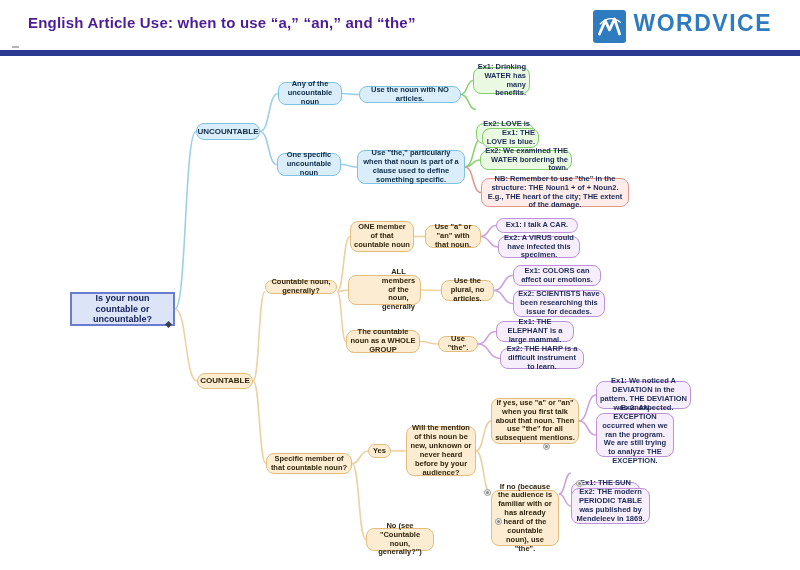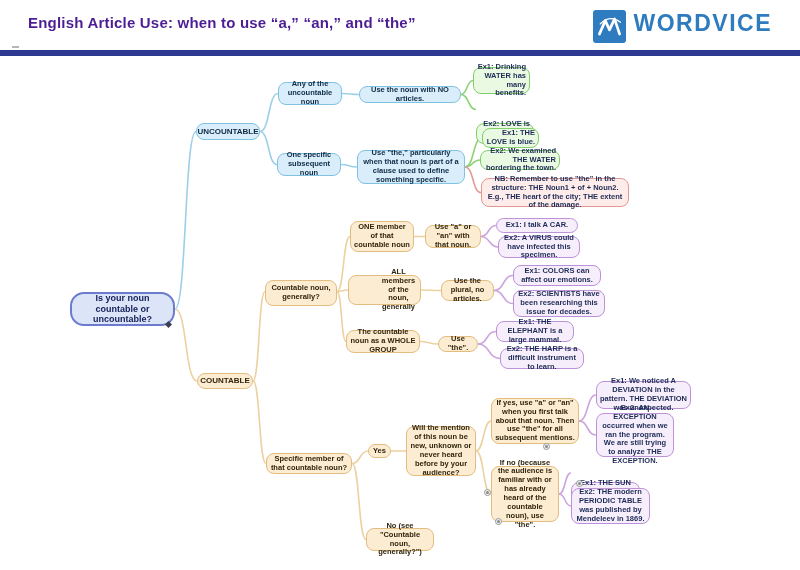--- a/index.html
+++ b/index.html
@@ -13,21 +13,21 @@
   .logo{position:absolute;right:28px;top:10px;display:flex;align-items:flex-start;gap:8px;}
   .logo-mark{width:33px;height:33px;background:#2e7cbf;border-radius:3px;display:flex;
              align-items:center;justify-content:center;}
   .logo-text{font-size:23px;font-weight:bold;color:#2e7cbf;letter-spacing:1.5px;}
   
   #edges{position:absolute;left:0;top:0;width:800px;height:570px;}
   .node{position:absolute;box-sizing:border-box;display:flex;align-items:center;justify-content:center;
         text-align:center;border-radius:8px;border:1.5px solid;padding:1px 3px;
         font-size:7.5px;font-weight:bold;line-height:1.18;cursor:pointer;}
   .n-root{background:#dce5f8;border-color:#6b7cce;border-width:2px;color:#14205a;
-          font-size:9px;border-radius:14px;}
+          font-size:9px;border-radius:0;}
   .n-blue{background:#d9eefa;border-color:#7fc2e2;color:#0f2a45;}
   .n-tan{background:#fcecd1;border-color:#e3bd80;color:#30250e;}
   .n-green{background:#eafae2;border-color:#80cf69;color:#1d2b56;text-align:right;}
   .n-red{background:#fdecea;border-color:#e29790;color:#1d2b56;}
   .n-purple{background:#f7eefb;border-color:#bd92d8;color:#1d2b56;}
   .marker{position:absolute;width:7px;height:7px;border-radius:50%;background:#f0f0f0;
           border:1px solid #999;box-sizing:border-box;display:flex;align-items:center;
           justify-content:center;cursor:pointer;}
   .marker::after{content:"";width:3px;height:3px;border-radius:50%;background:#8a8a8a;}
   .note-icon{position:absolute;width:5px;height:5px;background:#3a3f52;
@@ -88,46 +88,46 @@
       <path d="M 352 463.5 C 359.7 463.5, 358.3 539.5, 366 539.5" stroke="#ecd2a2" stroke-width="1.6" fill="none"></path>
     </svg>
 
   <div id="nodes">
       <div class="node n-root" style="left: 70px; top: 292px; width: 105px; height: 34px;">Is your noun countable or uncountable?</div>
       <div class="node n-blue" style="left: 196px; top: 123px; width: 64px; height: 17px; font-size: 8px;">UNCOUNTABLE</div>
       <div class="node n-blue" style="left: 278px; top: 82px; width: 64px; height: 23px;">Any of the uncountable noun</div>
       <div class="node n-blue" style="left: 359px; top: 86px; width: 102px; height: 17px;">Use the noun with NO articles.</div>
       <div class="node n-green" style="left: 473px; top: 67px; width: 57px; height: 27px;">Ex1: Drinking WATER has many benefits.</div>
       <div class="node n-green" style="left: 476px; top: 99px; width: 58px; height: 21px; margin-top: 24px;">Ex2: LOVE is a strong emotion.</div>
-      <div class="node n-blue" style="left: 277px; top: 153px; width: 64px; height: 23px;">One specific subsequent noun</div>
+      <div class="node n-blue" style="left: 277px; top: 153px; width: 64px; height: 23px;">One specific uncountable noun</div>
       <div class="node n-blue" style="left: 357px; top: 150px; width: 108px; height: 34px;">Use "the," particularly when that noun is part of a clause used to define something specific.</div>
       <div class="node n-green" style="left: 482px; top: 128px; width: 57px; height: 20px;">Ex1: THE LOVE is blue.</div>
-      <div class="node n-green" style="left: 480px; top: 150px; width: 80px; height: 20px;">Ex2: We examined THE WATER bordering the town.</div>
+      <div class="node n-green" style="left: 480px; top: 150px; width: 92px; height: 20px;">Ex2: We examined THE WATER bordering the town.</div>
       <div class="node n-red" style="left: 481px; top: 178px; width: 148px; height: 29px;">NB: Remember to use "the" in the structure: THE Noun1 + of + Noun2. E.g., THE heart of the city; THE extent of the damage.</div>
       <div class="node n-tan" style="left: 197px; top: 373px; width: 56px; height: 16px; font-size: 8px;">COUNTABLE</div>
-      <div class="node n-tan" style="left: 265px; top: 280px; width: 72px; height: 26px;">Countable noun, generally?</div>
+      <div class="node n-tan" style="left: 265px; top: 280px; width: 72px; height: 14px;">Countable noun, generally?</div>
       <div class="node n-tan" style="left: 350px; top: 221px; width: 64px; height: 31px;">ONE member of that countable noun</div>
       <div class="node n-tan" style="left: 425px; top: 225px; width: 56px; height: 23px;">Use "a" or "an" with that noun.</div>
       <div class="node n-purple" style="left: 496px; top: 218px; width: 82px; height: 15px;">Ex1: I talk A CAR.</div>
       <div class="node n-purple" style="left: 498px; top: 236px; width: 82px; height: 22px;">Ex2: A VIRUS could have infected this specimen.</div>
       <div class="node n-tan" style="left: 348px; top: 275px; width: 73px; height: 30px; padding-left: 31px;">ALL members of the noun, generally</div>
       <div class="node n-tan" style="left: 441px; top: 280px; width: 53px; height: 21px;">Use the plural, no articles.</div>
       <div class="node n-purple" style="left: 513px; top: 265px; width: 88px; height: 21px;">Ex1: COLORS can affect our emotions.</div>
       <div class="node n-purple" style="left: 513px; top: 290px; width: 92px; height: 27px;">Ex2: SCIENTISTS have been researching this issue for decades.</div>
       <div class="node n-tan" style="left: 346px; top: 330px; width: 74px; height: 23px;">The countable noun as a WHOLE GROUP</div>
       <div class="node n-tan" style="left: 438px; top: 336px; width: 40px; height: 16px;">Use "the".</div>
       <div class="node n-purple" style="left: 496px; top: 321px; width: 78px; height: 21px;">Ex1: THE ELEPHANT is a large mammal.</div>
       <div class="node n-purple" style="left: 500px; top: 348px; width: 84px; height: 21px;">Ex2: THE HARP is a difficult instrument to learn.</div>
       <div class="node n-tan" style="left: 266px; top: 453px; width: 86px; height: 21px;">Specific member of that countable noun?</div>
       <div class="node n-tan" style="left: 368px; top: 444px; width: 23px; height: 14px;">Yes</div>
       <div class="node n-tan" style="left: 406px; top: 426px; width: 70px; height: 50px;">Will the mention of this noun be new, unknown or never heard before by your audience?</div>
       <div class="node n-tan" style="left: 491px; top: 398px; width: 88px; height: 46px;">If yes, use "a" or "an" when you first talk about that noun. Then use "the" for all subsequent mentions.</div>
       <div class="node n-purple" style="left: 596px; top: 381px; width: 95px; height: 28px;">Ex1: We noticed A DEVIATION in the pattern. THE DEVIATION was unexpected.</div>
       <div class="node n-purple" style="left: 596px; top: 413px; width: 78px; height: 44px;">Ex2: AN EXCEPTION occurred when we ran the program. We are still trying to analyze THE EXCEPTION.</div>
-      <div class="node n-tan" style="left: 491px; top: 466px; width: 68px; height: 56px;">If no (because the audience is familiar with or has already heard of the countable noun), use "the".</div>
+      <div class="node n-tan" style="left: 491px; top: 490px; width: 68px; height: 56px;">If no (because the audience is familiar with or has already heard of the countable noun), use "the".</div>
       <div class="node n-purple" style="left: 571px; top: 482px; width: 69px; height: 20px;">Ex1: THE SUN grows hotter with each day.</div>
       <div class="node n-purple" style="left: 571px; top: 488px; width: 79px; height: 36px;">Ex2: THE modern PERIODIC TABLE was published by Mendeleev in 1869.</div>
       <div class="node n-tan" style="left: 366px; top: 528px; width: 68px; height: 23px;">No (see "Countable noun, generally?")</div>
       <div class="marker" style="left: 543px; top: 443px;"></div>
       <div class="marker" style="left: 484px; top: 489px;"></div>
       <div class="marker" style="left: 495px; top: 518px;"></div>
       <div class="marker" style="left: 576px; top: 480px;"></div>
       <div class="note-icon" style="left: 166px; top: 322px;"></div>
     </div>
 </div>

